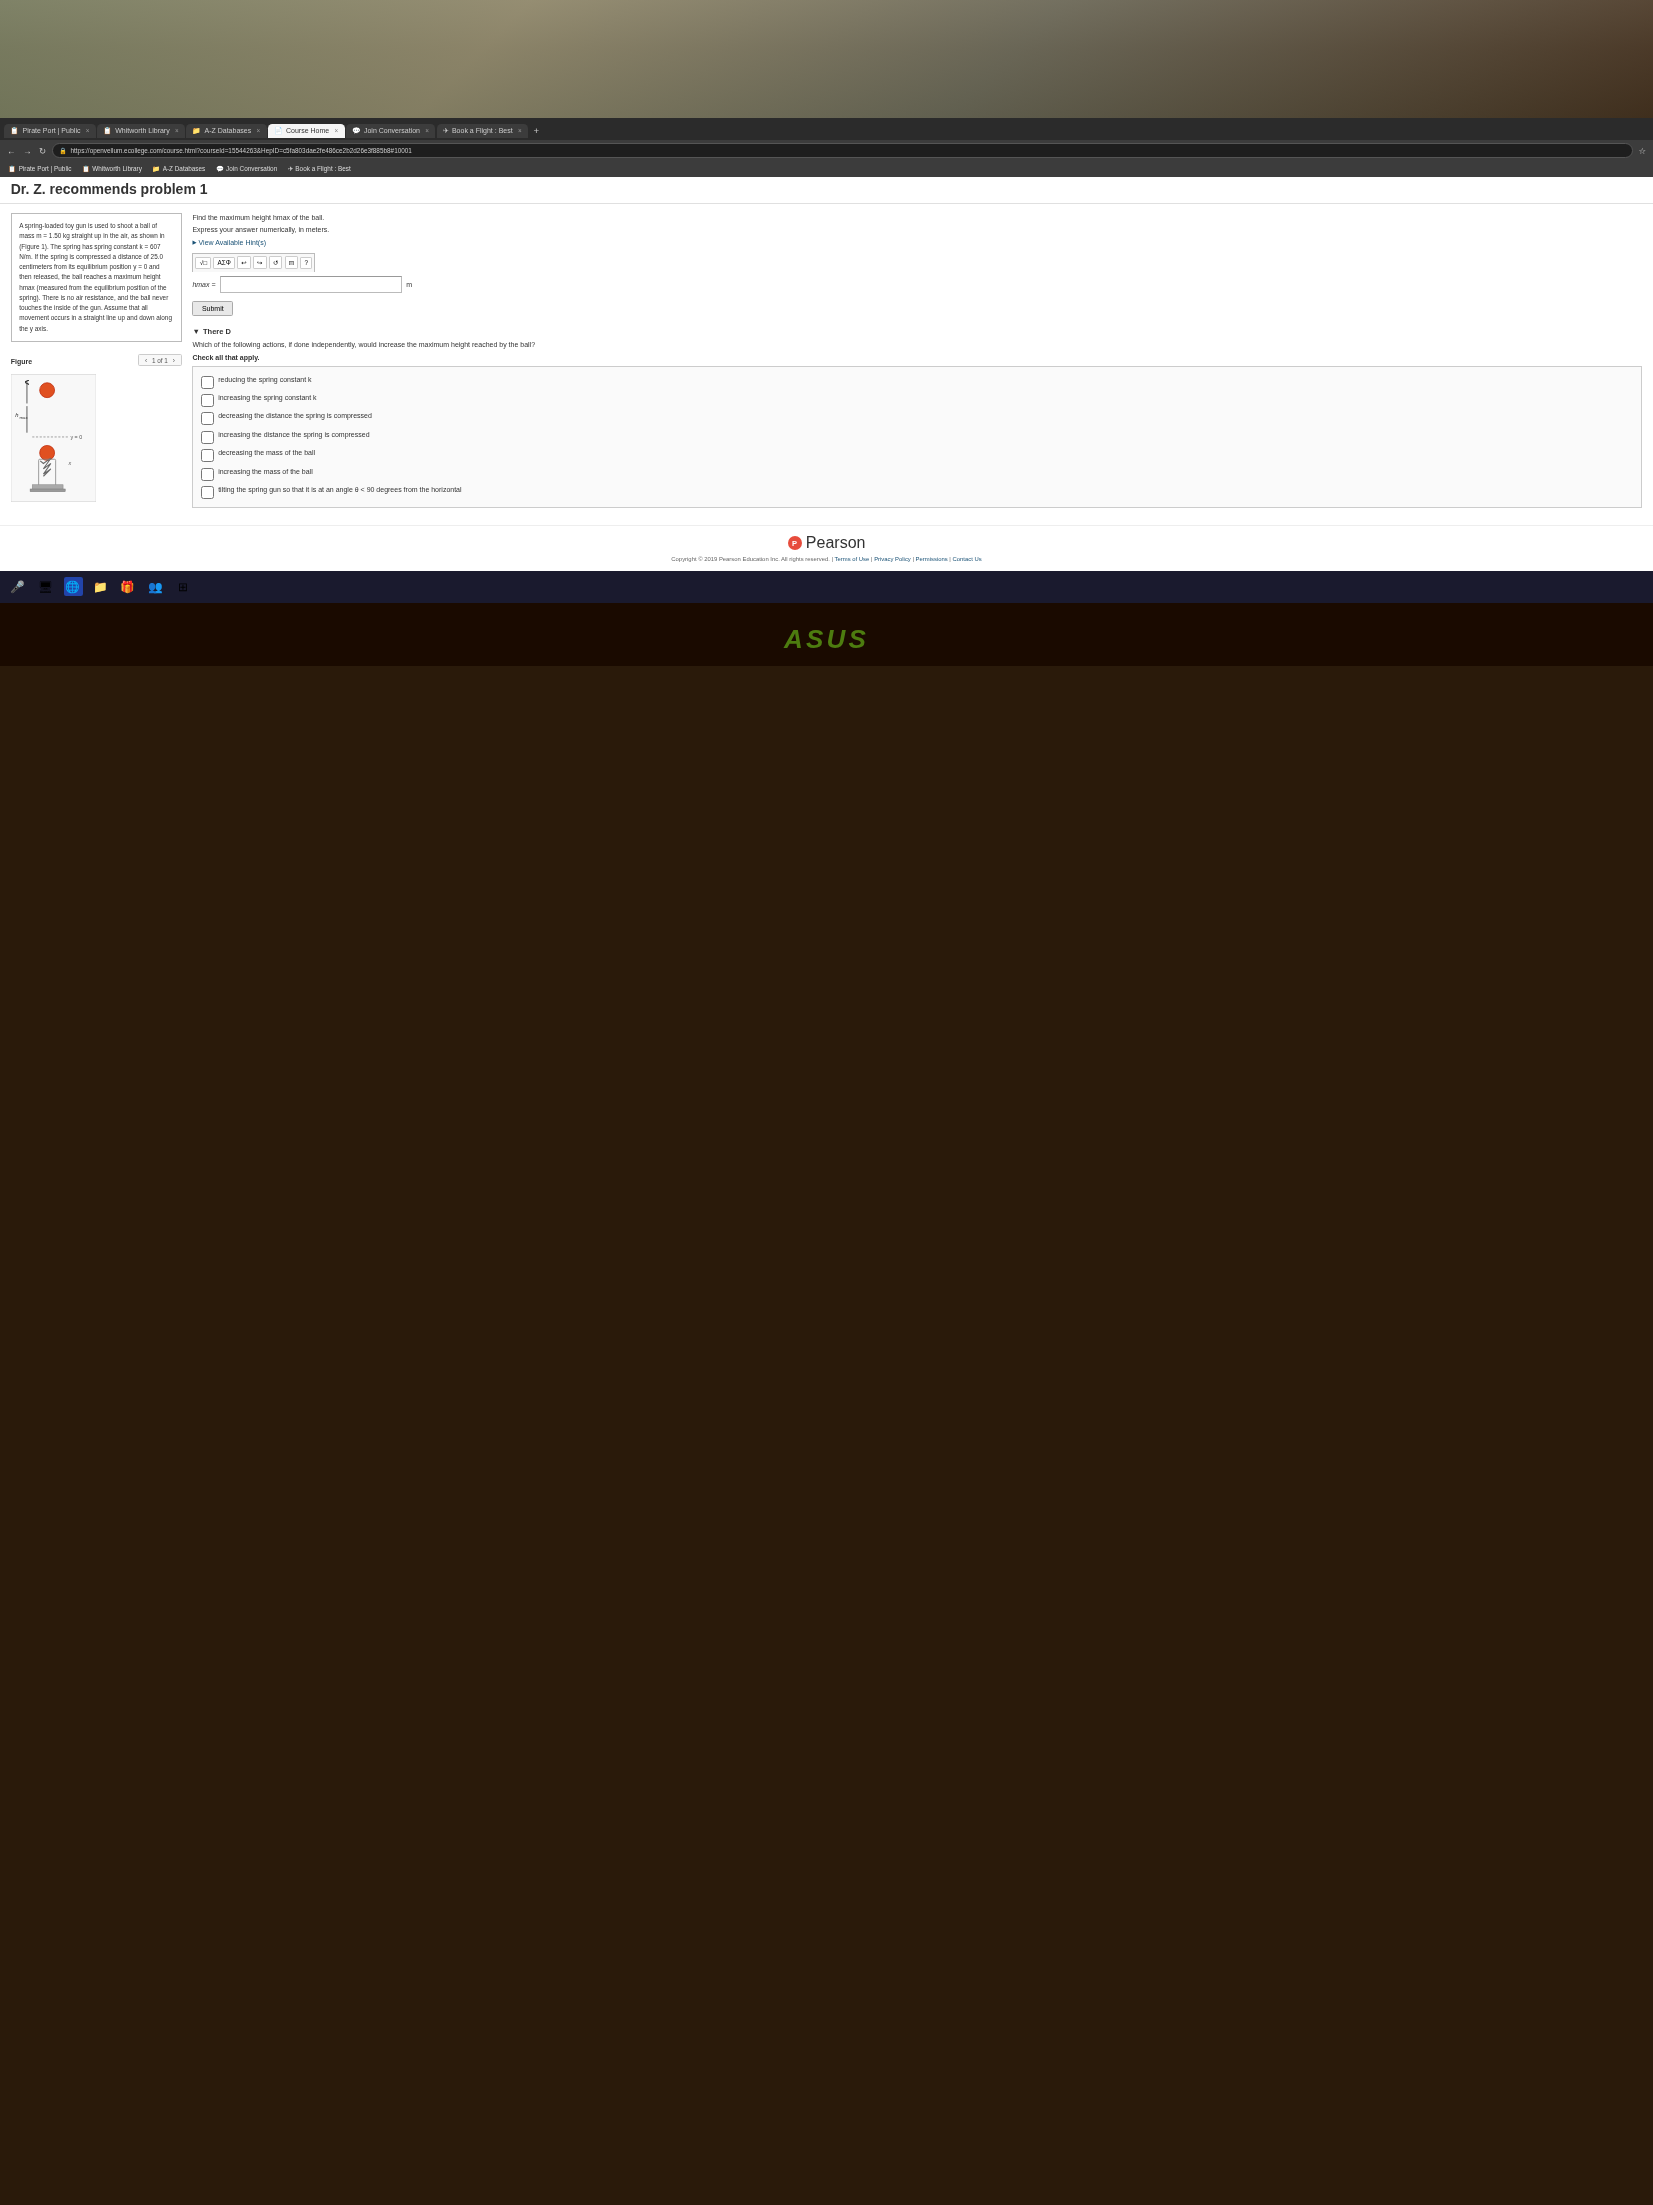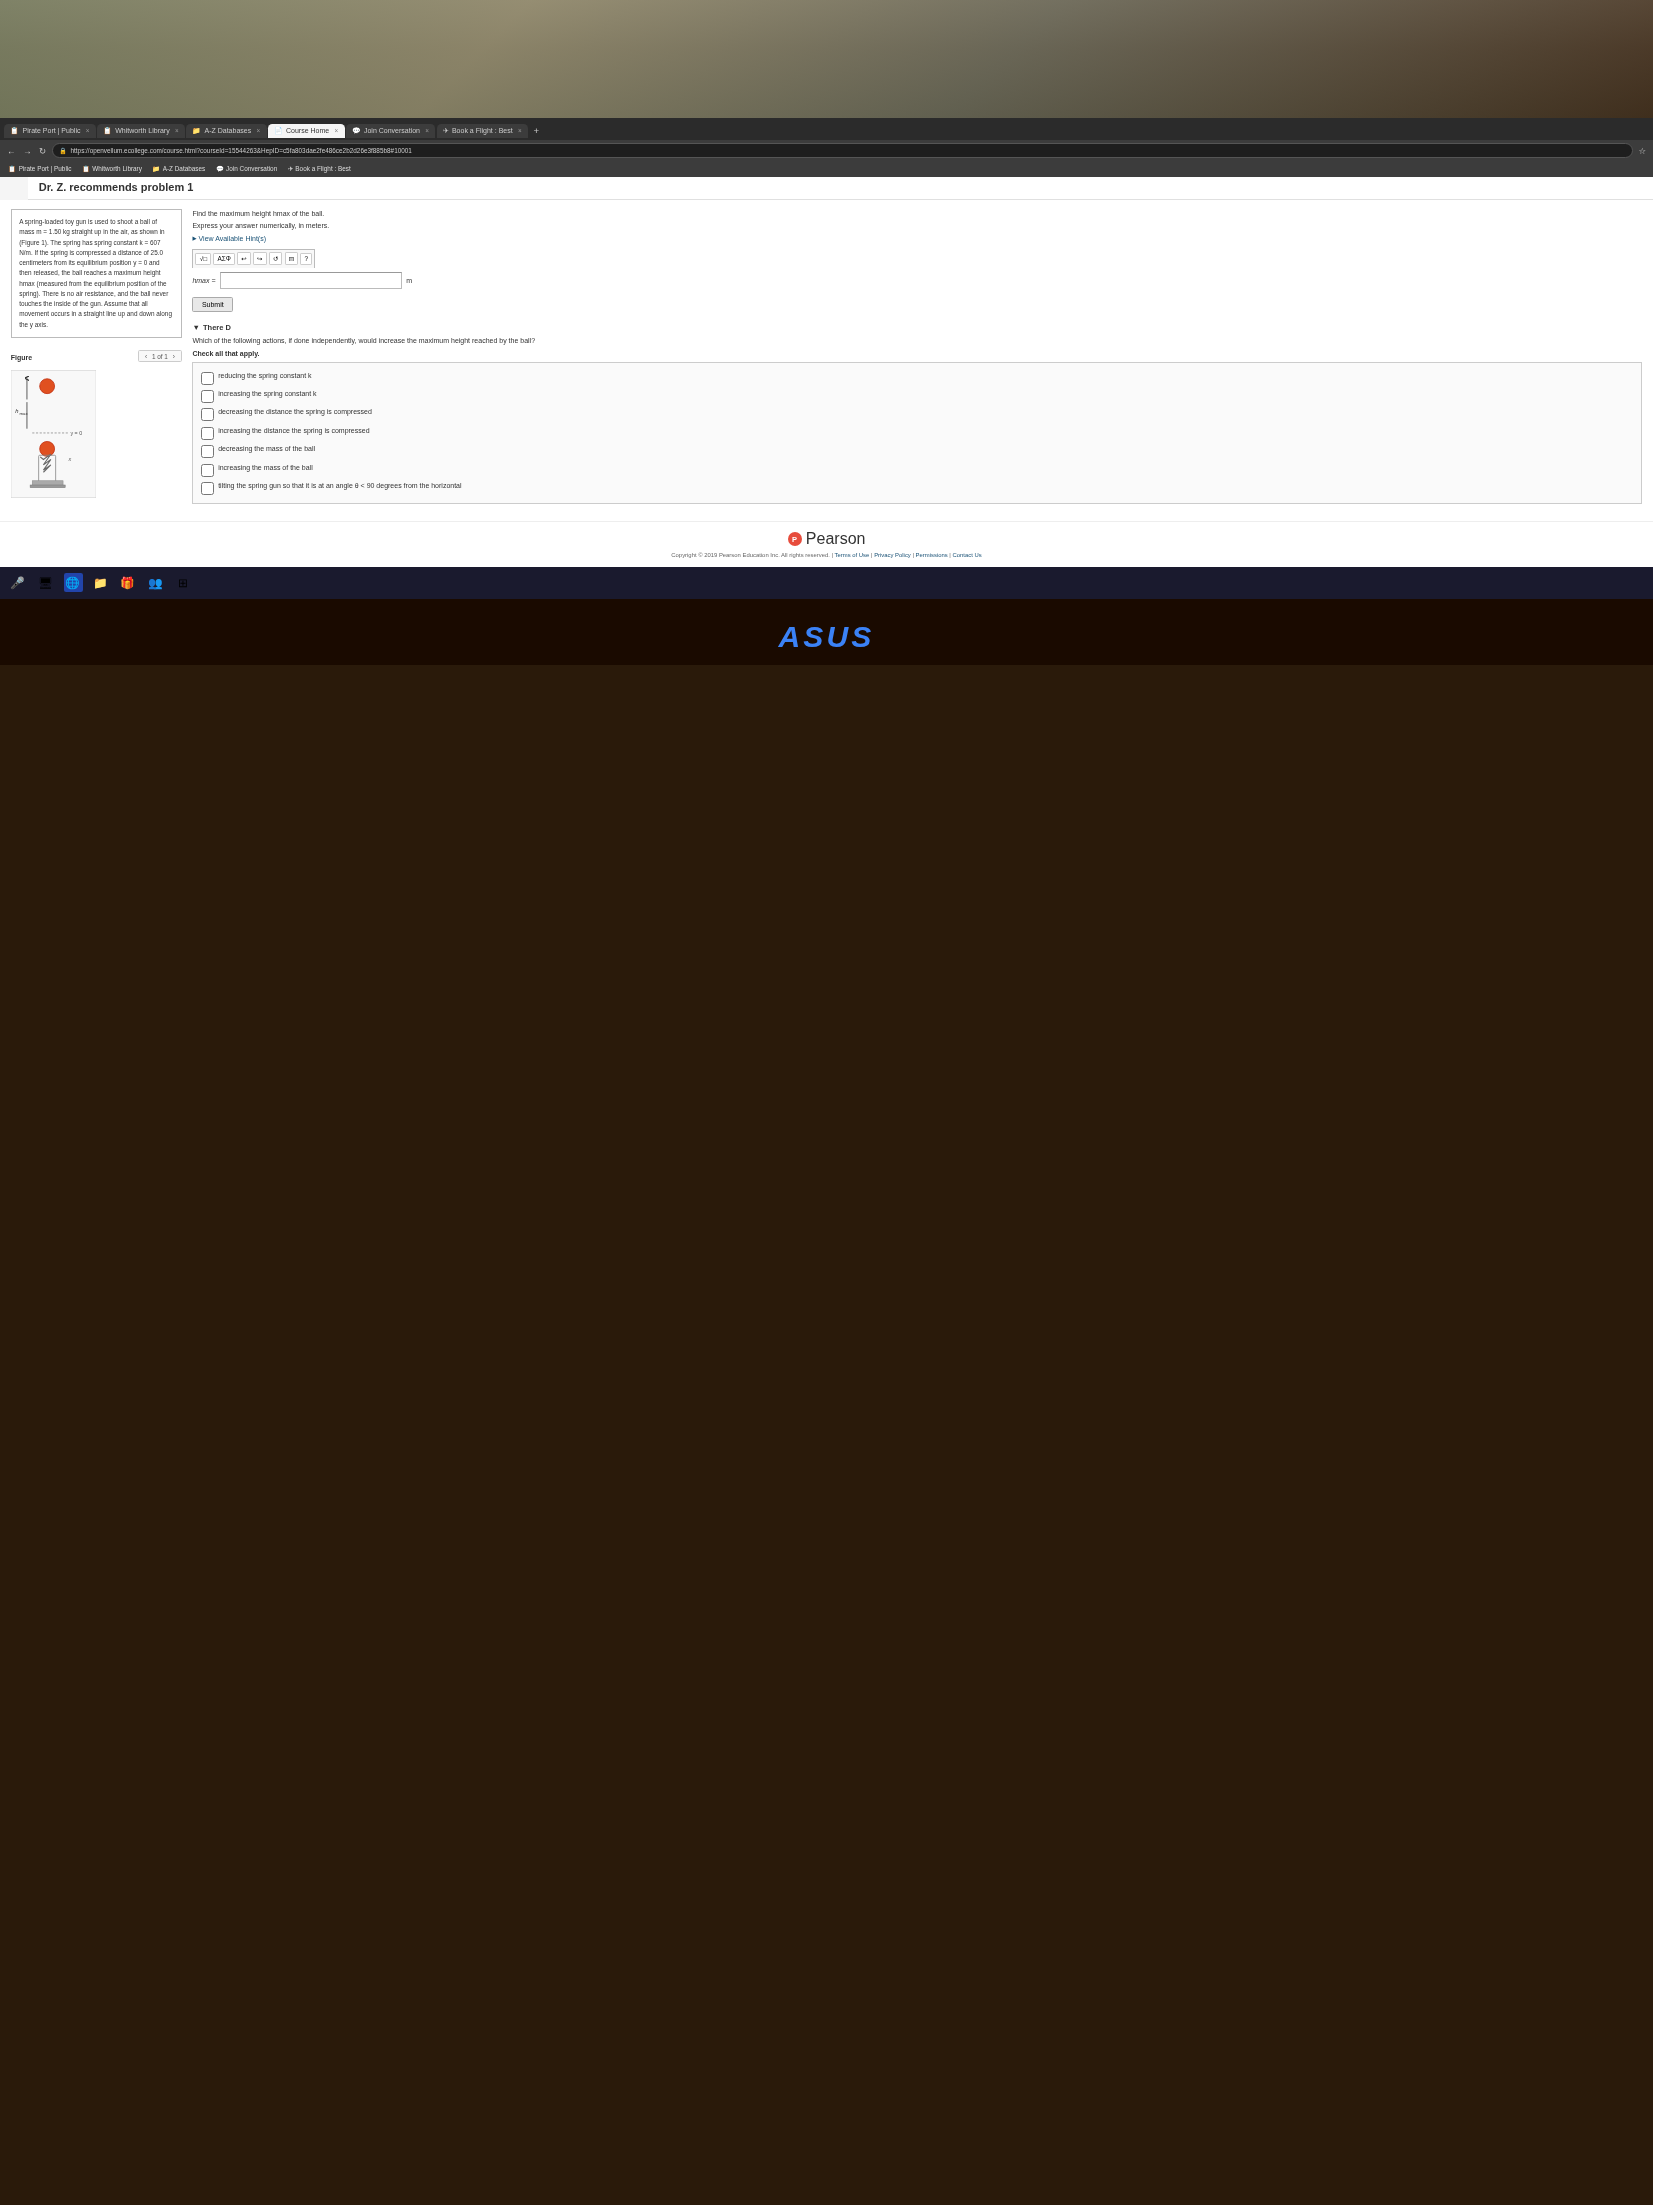--- a/index.html
+++ b/index.html
@@ -162,25 +162,24 @@
       padding: 5.3px 10.7px;
       border-bottom: 0.5px solid #ddd;
       font-size: 7.5px;
       color: #555;
       font-weight: bold;
     }
 
     .problem-title {
       background: #fff;
       padding: 4.3px 10.7px 6.4px 10.7px;
-      font-size: 11px;
+      font-size: 14px;
       font-weight: bold;
       color: #333;
       border-bottom: 0.5px solid #e0e0e0;
-      margin-left: 28px;
     }
 
     .main-content {
       display: flex;
       padding: 8.5px 10.7px;
       gap: 10.7px;
       background: #fff;
     }
 
     
@@ -432,23 +431,23 @@
     }
 
     
     .asus-branding {
       background: #1a0a00;
       text-align: center;
       padding: 21.4px 0 10.7px 0;
     }
 
     .asus-logo {
-      font-size: 30px;
+      font-size: 26px;
       font-weight: 900;
-      color: #3b82f6;
+      color: #4d7c0f;
       font-style: italic;
       letter-spacing: 3.2px;
       font-family: 'Arial Black', sans-serif;
     }
   </style>
 </head>
 <body>
 
 <div class="bg-photo"></div>
 

